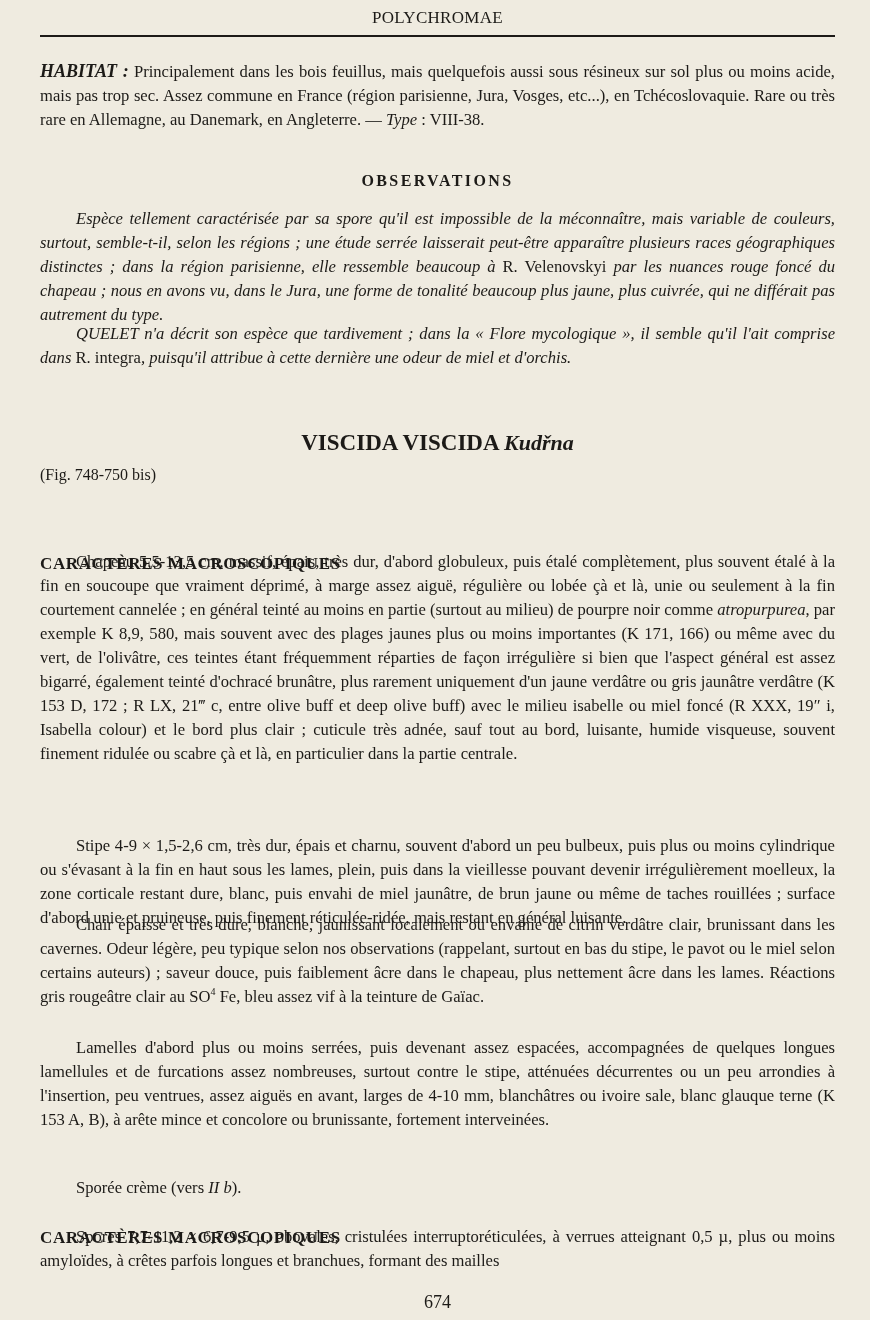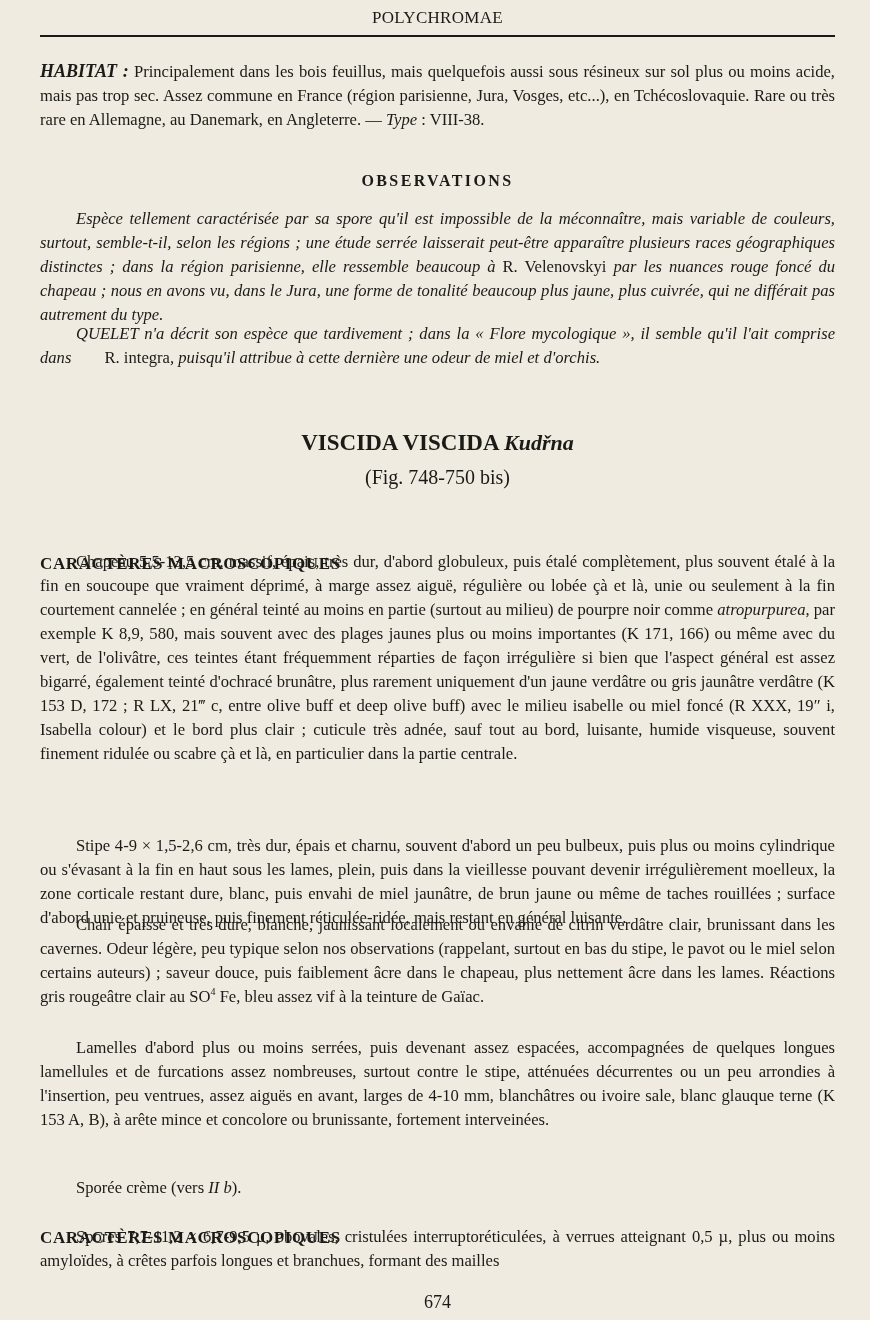--- a/index.html
+++ b/index.html
@@ -32,21 +32,21 @@
   .section-title {
     position: absolute; left: 40px; width: 795px; text-align: center;
     font-weight: bold; letter-spacing: 2.4px; font-size: 16px;
   }
   .species-title {
     position: absolute; left: 40px; width: 795px; text-align: center;
     font-size: 23px; font-weight: bold;
   }
   .species-title .author { font-weight: bold; font-style: italic; font-size: 22px; }
   .fig-ref {
-    position: absolute; left: 40px; width: 795px; text-align: center; font-size: 20px;
+    position: absolute; left: 40px; width: 795px; text-align: left; font-size: 16px;
   }
   .subhead {
     position: absolute; left: 40px; font-size: 17px; font-weight: bold; letter-spacing: 0.6px; margin-top: 36px;
   }
   .page-number {
     position: absolute; left: 40px; width: 795px; top: 1292px; text-align: center; font-size: 18px;
   }
   sup { font-size: 10px; line-height: 0; }
 </style>
 </head>
@@ -56,21 +56,21 @@
 
   <div class="running-head">POLYCHROMAE</div>
   <div class="head-rule"></div>
 
   <p class="p" style="top:59px;"><span class="label-bold-it">HABITAT :</span><span> Principalement dans les bois feuillus, mais quelquefois aussi sous résineux sur sol plus ou moins acide, mais pas trop sec. Assez commune en France (région parisienne, Jura, Vosges, etc...), en Tchécoslovaquie. Rare ou très rare en Allemagne, au Danemark, en Angleterre. — </span><span class="it">Type</span><span> : VIII-38.</span></p>
 
   <div class="section-title" style="top:172px;">OBSERVATIONS</div>
 
   <p class="p indent it" style="top:207px;"><span>Espèce tellement caractérisée par sa spore qu'il est impossible de la méconnaître, mais variable de couleurs, surtout, semble-t-il, selon les régions ; une étude serrée laisserait peut-être apparaître plusieurs races géographiques distinctes ; dans la région parisienne, elle ressemble beaucoup à </span><span style="font-style:normal;">R. Velenovskyi</span><span> par les nuances rouge foncé du chapeau ; nous en avons vu, dans le Jura, une forme de tonalité beaucoup plus jaune, plus cuivrée, qui ne différait pas autrement du type.</span></p>
 
-  <p class="p indent it" style="top:322px;"><span>QUELET n'a décrit son espèce que tardivement ; dans la « Flore mycologique », il semble qu'il l'ait comprise dans </span><span style="font-style:normal;margin-left:29px;">R. integra</span><span>, puisqu'il attribue à cette dernière une odeur de miel et d'orchis.</span></p>
+  <p class="p indent it" style="top:322px;"><span>QUELET n'a décrit son espèce que tardivement ; dans la « Flore mycologique », il semble qu'il l'ait comprise dans </span><span style="font-style:normal;">R. integra</span><span>, puisqu'il attribue à cette dernière une odeur de miel et d'orchis.</span></p>
 
   <div class="species-title" style="top:430px;"><span>VISCIDA VISCIDA</span> <span class="author">Kudřna</span></div>
   <div class="fig-ref" style="top:466px;">(Fig. 748-750 bis)</div>
 
   <div class="subhead" style="top:518px;">CARACTÈRES MACROSCOPIQUES</div>
 
   <p class="p indent" style="top:550px;"><span class="bold">Chapeau</span><span> 5,5-13,5 cm, massif, épais, très dur, d'abord globuleux, puis étalé complètement, plus souvent étalé à la fin en soucoupe que vraiment déprimé, à marge assez aiguë, régulière ou lobée çà et là, unie ou seulement à la fin courtement cannelée ; en général teinté au moins en partie (surtout au milieu) de pourpre noir comme </span><span class="it">atropurpurea</span><span>, par exemple K 8,9, 580, mais souvent avec des plages jaunes plus ou moins importantes (K 171, 166) ou même avec du vert, de l'olivâtre, ces teintes étant fréquemment réparties de façon irrégulière si bien que l'aspect général est assez bigarré, également teinté d'ochracé brunâtre, plus rarement uniquement d'un jaune verdâtre ou gris jaunâtre verdâtre (K 153 D, 172 ; R LX, 21‴ c, entre olive buff et deep olive buff) avec le milieu isabelle ou miel foncé (R XXX, 19″ i, Isabella colour) et le bord plus clair ; cuticule très adnée, sauf tout au bord, luisante, humide visqueuse, souvent finement ridulée ou scabre çà et là, en particulier dans la partie centrale.</span></p>
 
   <p class="p indent" style="top:834px;"><span class="bold">Stipe</span><span> 4-9 × 1,5-2,6 cm, très dur, épais et charnu, souvent d'abord un peu bulbeux, puis plus ou moins cylindrique ou s'évasant à la fin en haut sous les lames, plein, puis dans la vieillesse pouvant devenir irrégulièrement moelleux, la zone corticale restant dure, blanc, puis envahi de miel jaunâtre, de brun jaune ou même de taches rouillées ; surface d'abord unie et pruineuse, puis finement réticulée-ridée, mais restant en général luisante.</span></p>
 

